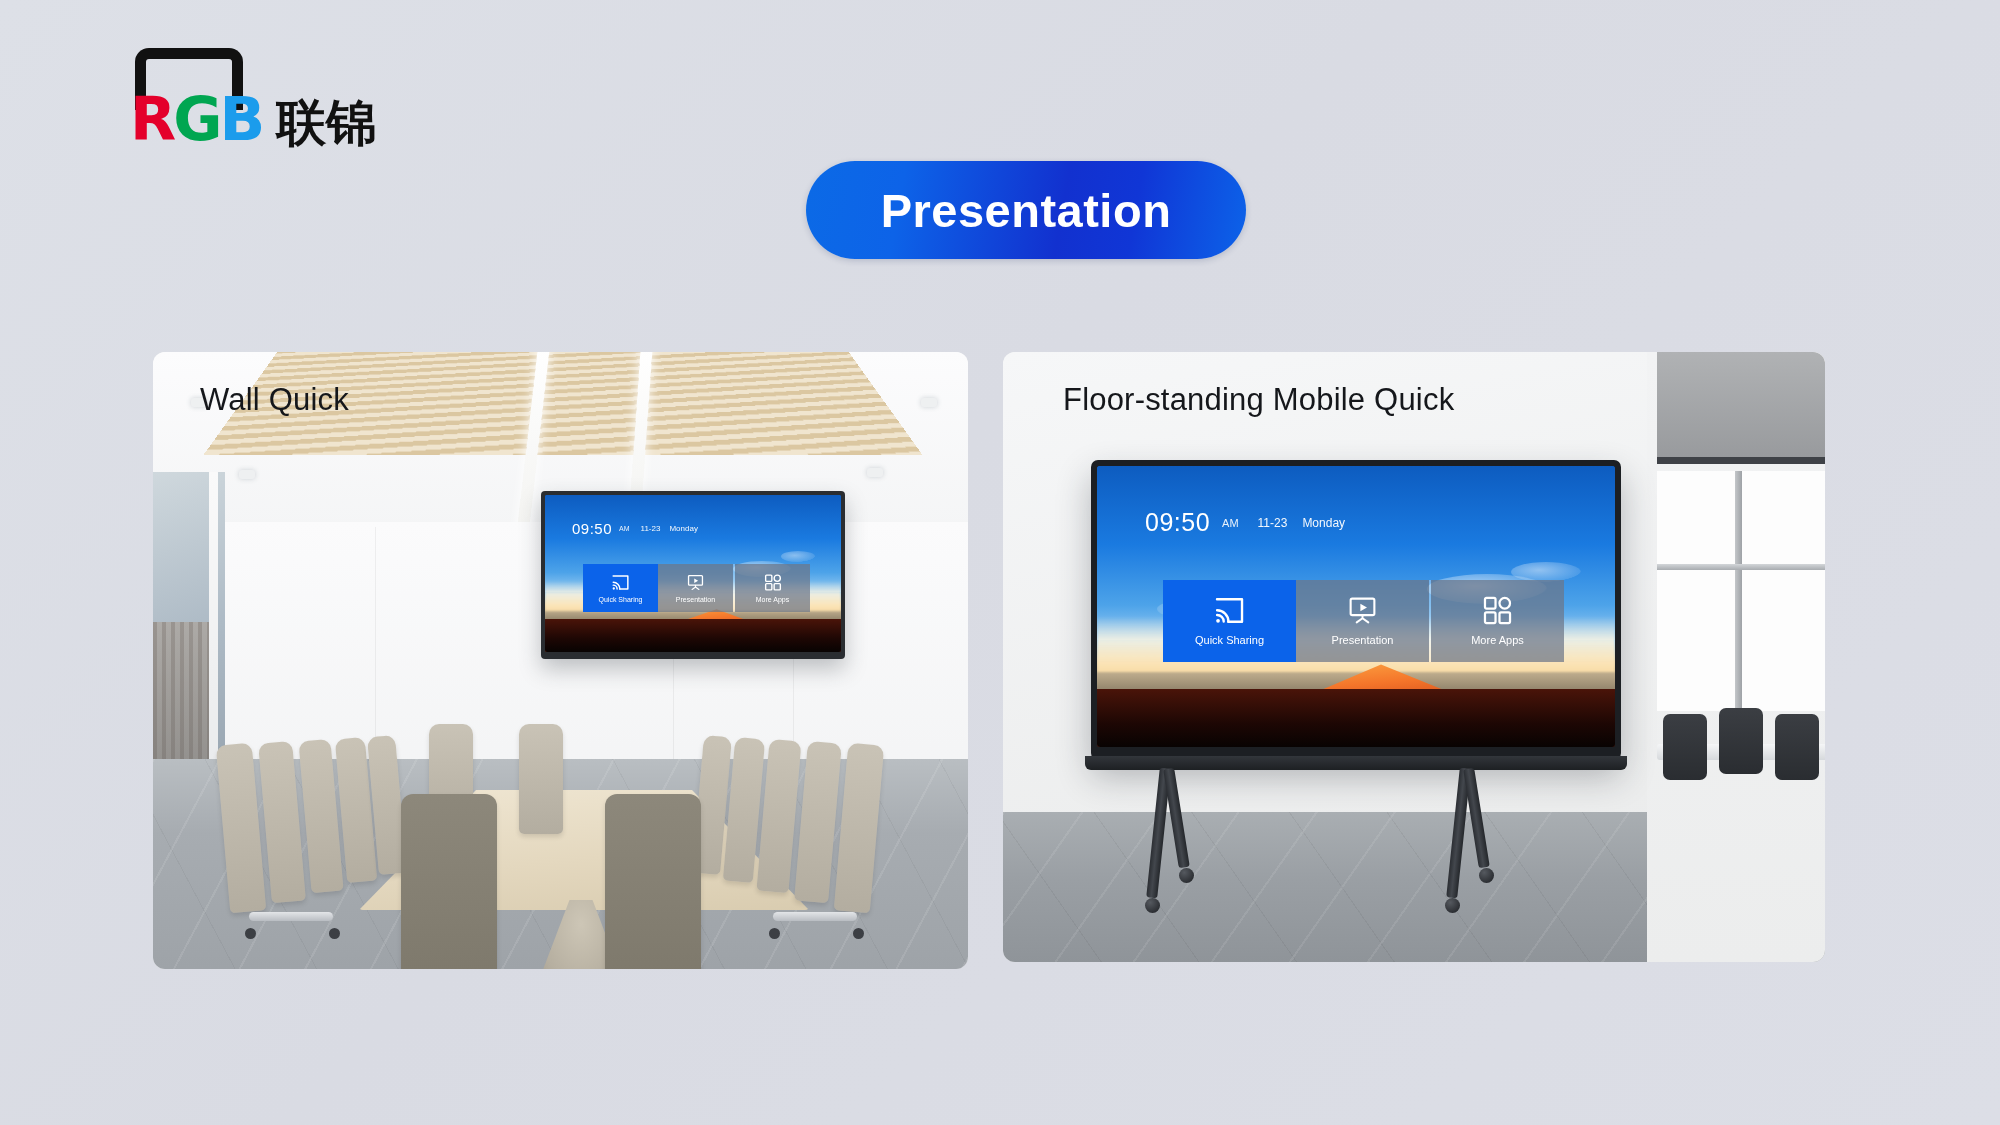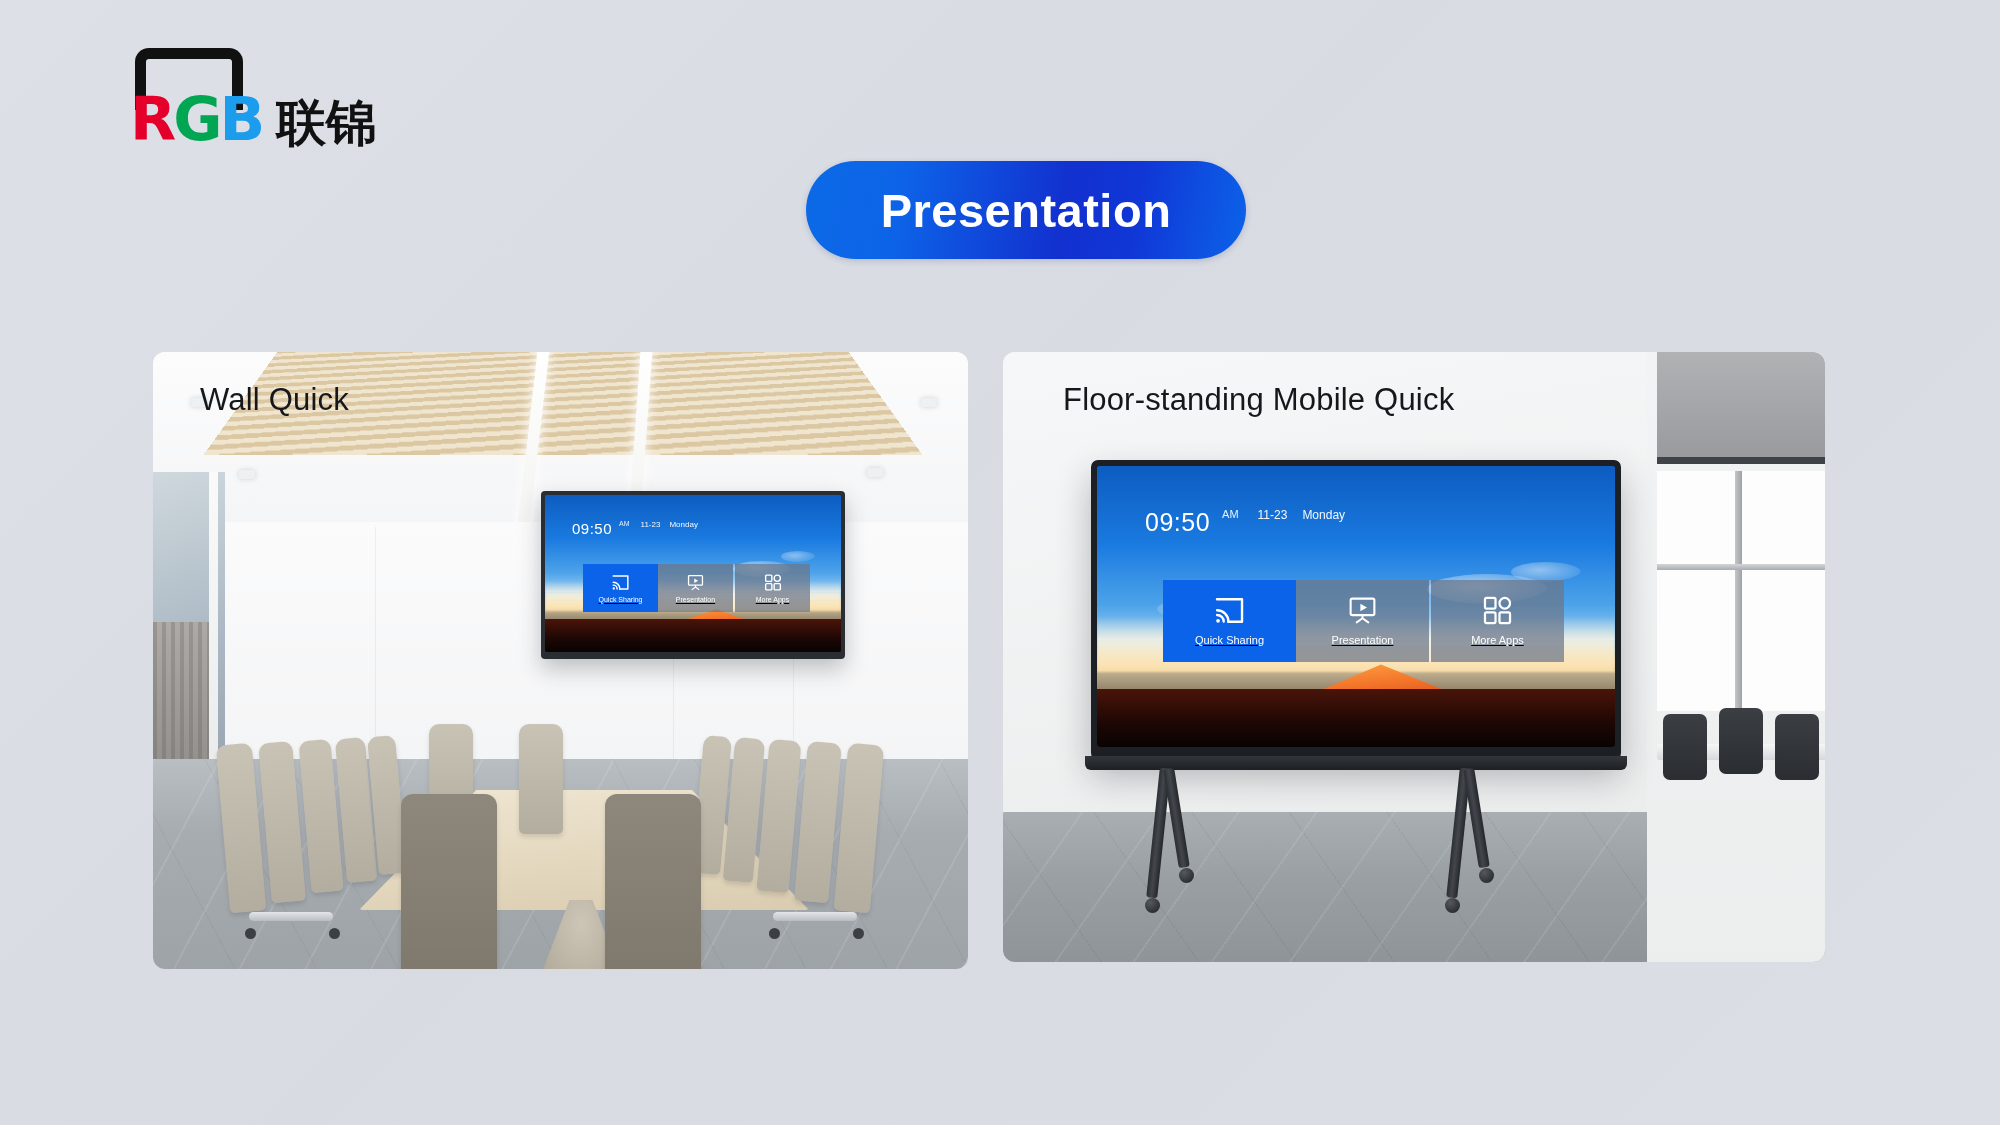--- a/index.html
+++ b/index.html
@@ -245,28 +245,27 @@
   }
   .mountains { position:absolute; left:0; bottom:0; width:100%; height:40%; overflow:hidden; }
   .mt {
     position:absolute; bottom:0;
     background: linear-gradient(175deg,#ffb24a 0%, #f4752a 30%, #c53a14 62%, #6b1b0c 100%);
   }
   .mt-dark {
     position:absolute; bottom:0; width:100%; height:52%;
     background: linear-gradient(180deg,#4a1409 0%, #1d0704 60%, #080302 100%);
   }
-  .clockrow { position:absolute; display:flex; align-items:flex-start; color:#fff; }
+  .clockrow { position:absolute; display:flex; align-items:center; color:#fff; }
   .clk-time { font-weight:400; font-family:"Liberation Sans", sans-serif; letter-spacing:.5px; }
   .clk-ampm, .clk-date, .clk-day { font-family:"Liberation Sans", sans-serif; }
   .tiles { position:absolute; display:flex; }
   .tile {
     display:flex; flex-direction:column; align-items:center; justify-content:center;
     background: rgba(108,118,136,.72);
-    text-decoration: underline;
   }
   .tile.primary { background:#0b63ea; }
   .tile-ico { display:flex; align-items:center; justify-content:center; }
   .tile-lbl { color:#fff; font-family:"Liberation Sans", sans-serif; white-space:nowrap; }
   .tile-sep { width:2px; background:rgba(255,255,255,.30); }
 </style>
 </head>
 <body>
 
 <div class="slide">

